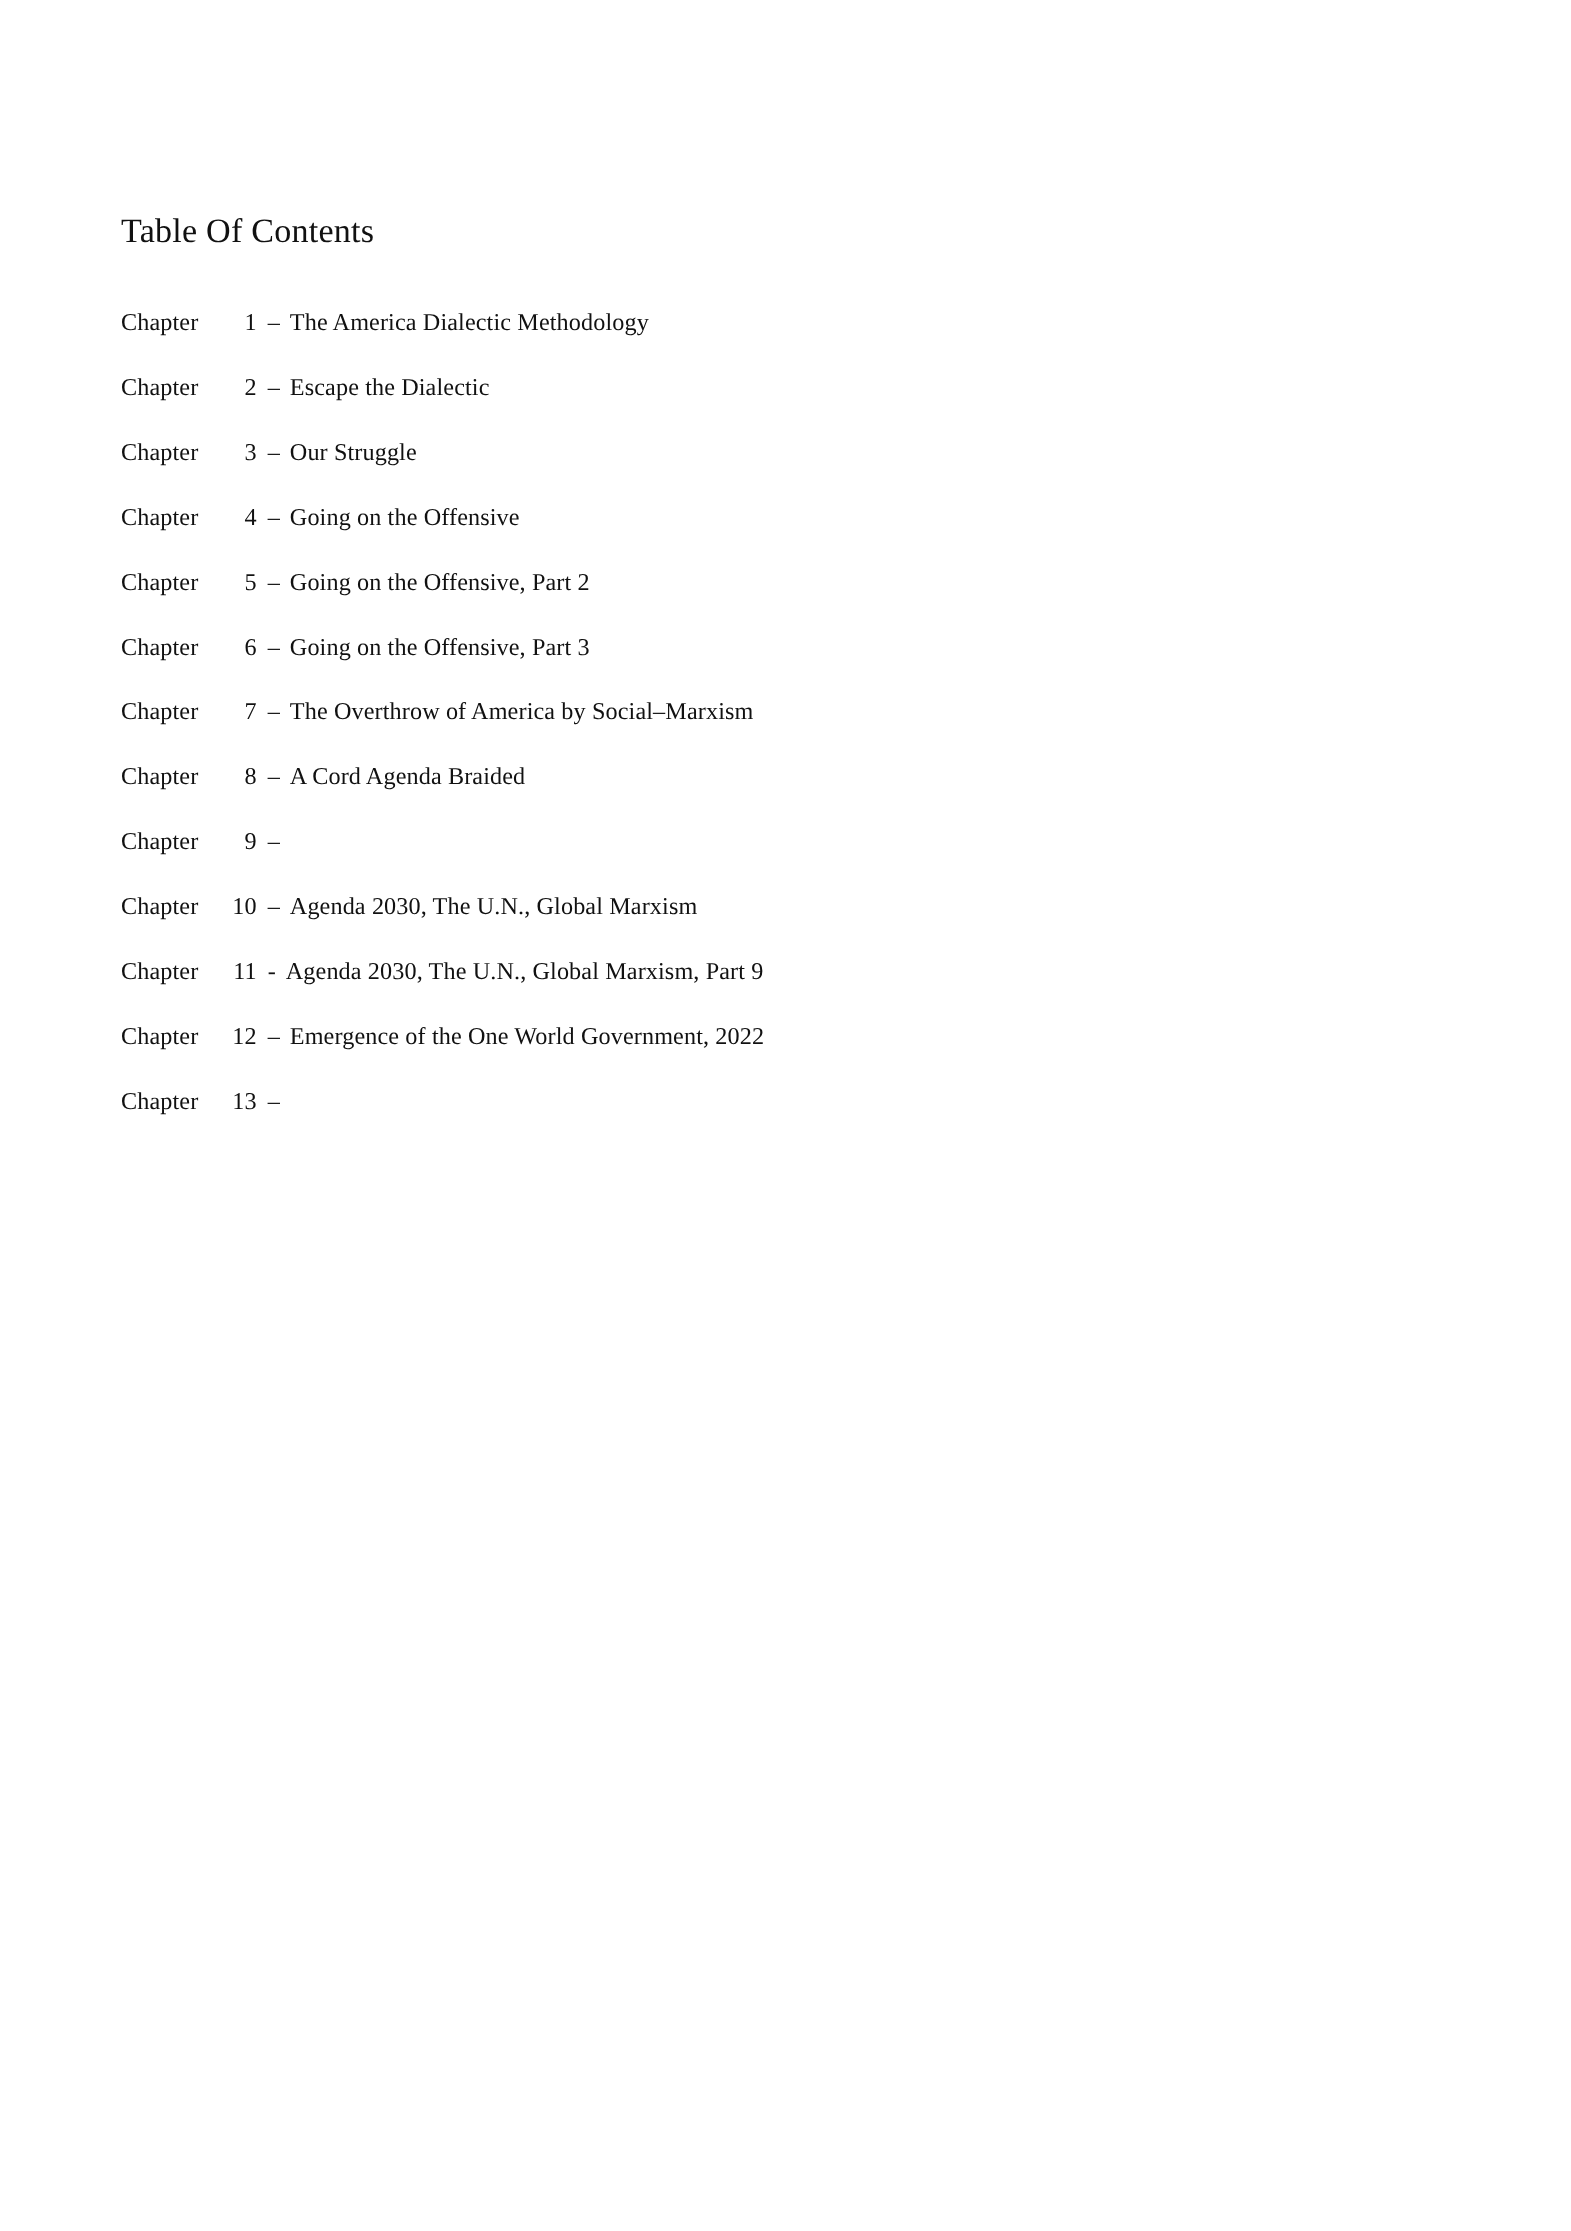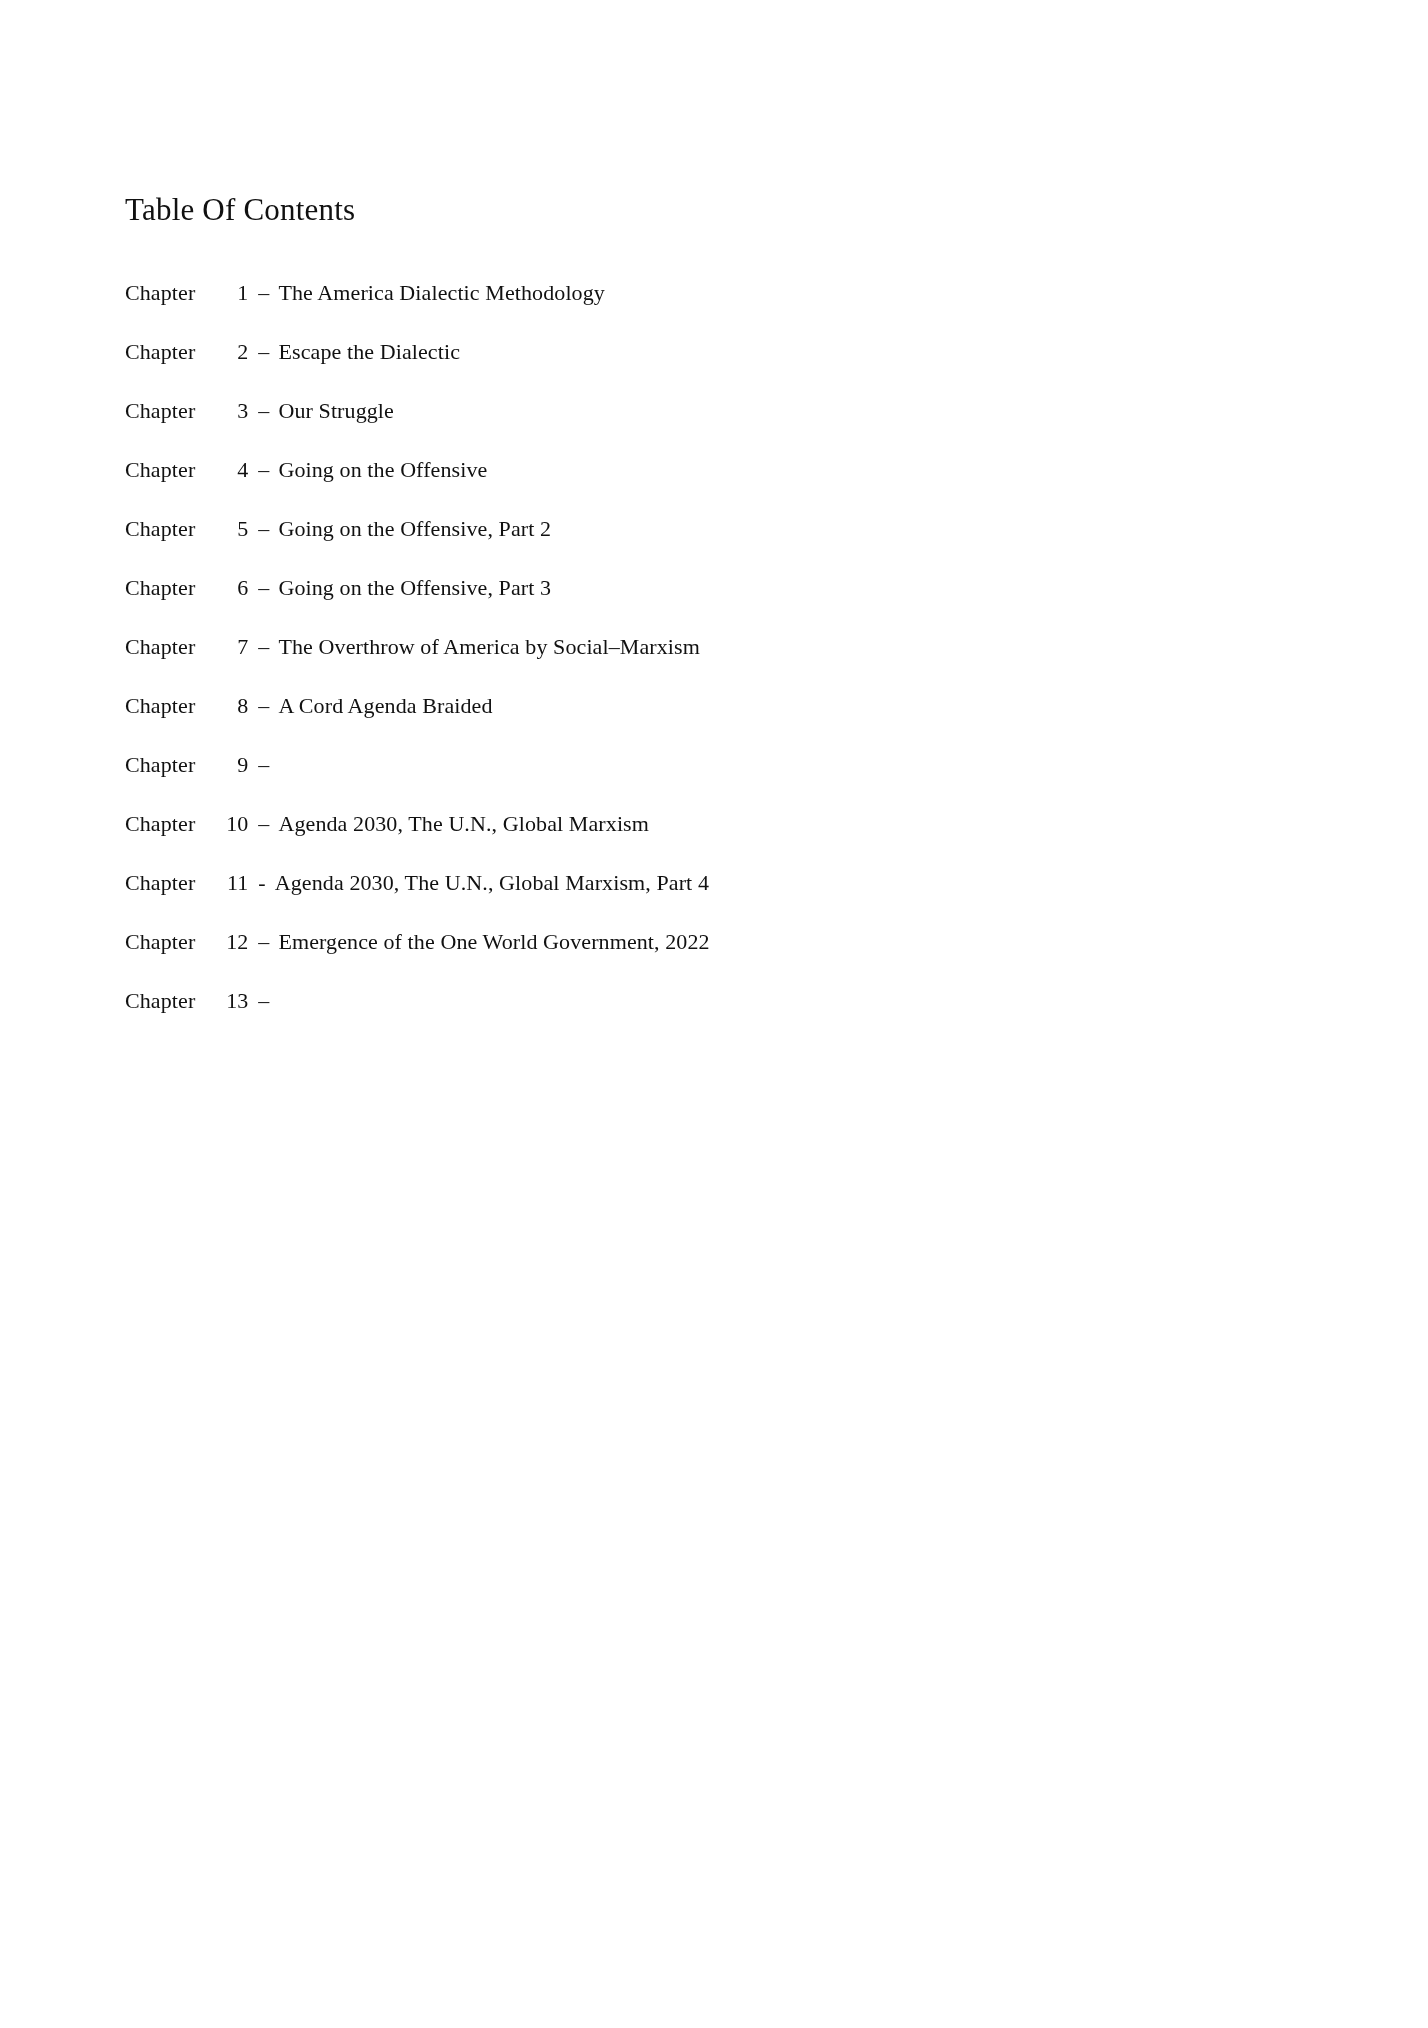--- a/index.html
+++ b/index.html
@@ -15,21 +15,21 @@
   .page {
     position: relative;
     width: 1428px;
     height: 2028px;
     background: #ffffff;
     overflow: hidden;
     box-sizing: border-box;
   }
   .content {
     position: absolute;
-    left: 125px;
+    left: 110px;
     top: 190px;
     width: 1160px;
   }
   .toc-title {
     font-size: 31px;
     line-height: 40px;
     letter-spacing: 0.2px;
     color: #111111;
     margin: 0 0 33px 0;
     font-weight: normal;
@@ -86,19 +86,19 @@
     <li class="toc-entry" style="color: rgb(17, 17, 17);"><span class="entry-label">Chapter</span><span class="entry-number">1</span><span class="entry-sep">–</span><span class="entry-title">The America Dialectic Methodology</span></li>
         <li class="toc-entry" style="color: rgb(17, 17, 17);"><span class="entry-label">Chapter</span><span class="entry-number">2</span><span class="entry-sep">–</span><span class="entry-title">Escape the Dialectic</span></li>
         <li class="toc-entry" style="color: rgb(17, 17, 17);"><span class="entry-label">Chapter</span><span class="entry-number">3</span><span class="entry-sep">–</span><span class="entry-title">Our Struggle</span></li>
         <li class="toc-entry" style="color: rgb(17, 17, 17);"><span class="entry-label">Chapter</span><span class="entry-number">4</span><span class="entry-sep">–</span><span class="entry-title">Going on the Offensive</span></li>
         <li class="toc-entry" style="color: rgb(17, 17, 17);"><span class="entry-label">Chapter</span><span class="entry-number">5</span><span class="entry-sep">–</span><span class="entry-title">Going on the Offensive, Part 2</span></li>
         <li class="toc-entry" style="color: rgb(17, 17, 17);"><span class="entry-label">Chapter</span><span class="entry-number">6</span><span class="entry-sep">–</span><span class="entry-title">Going on the Offensive, Part 3</span></li>
         <li class="toc-entry" style="color: rgb(17, 17, 17);"><span class="entry-label">Chapter</span><span class="entry-number">7</span><span class="entry-sep">–</span><span class="entry-title">The Overthrow of America by Social–Marxism</span></li>
         <li class="toc-entry" style="color: rgb(17, 17, 17);"><span class="entry-label">Chapter</span><span class="entry-number">8</span><span class="entry-sep">–</span><span class="entry-title">A Cord Agenda Braided</span></li>
         <li class="toc-entry" style="color: rgb(17, 17, 17);"><span class="entry-label">Chapter</span><span class="entry-number">9</span><span class="entry-sep">–</span></li>
         <li class="toc-entry" style="color: rgb(17, 17, 17);"><span class="entry-label">Chapter</span><span class="entry-number">10</span><span class="entry-sep">–</span><span class="entry-title">Agenda 2030, The U.N., Global Marxism</span></li>
-        <li class="toc-entry" style="color: rgb(17, 17, 17);"><span class="entry-label">Chapter</span><span class="entry-number">11</span><span class="entry-sep">-</span><span class="entry-title">Agenda 2030, The U.N., Global Marxism, Part 4</span></li>
+        <li class="toc-entry" style="color: rgb(17, 17, 17);"><span class="entry-label">Chapter</span><span class="entry-number">11</span><span class="entry-sep">-</span><span class="entry-title">Agenda 2030, The U.N., Global Marxism, Part 9</span></li>
         <li class="toc-entry" style="color: rgb(17, 17, 17);"><span class="entry-label">Chapter</span><span class="entry-number">12</span><span class="entry-sep">–</span><span class="entry-title">Emergence of the One World Government, 2022</span></li>
         <li class="toc-entry" style="color: rgb(17, 17, 17);"><span class="entry-label">Chapter</span><span class="entry-number">13</span><span class="entry-sep">–</span></li>
       </ul>
 
   </div>
 </div>
 
 </body></html>

